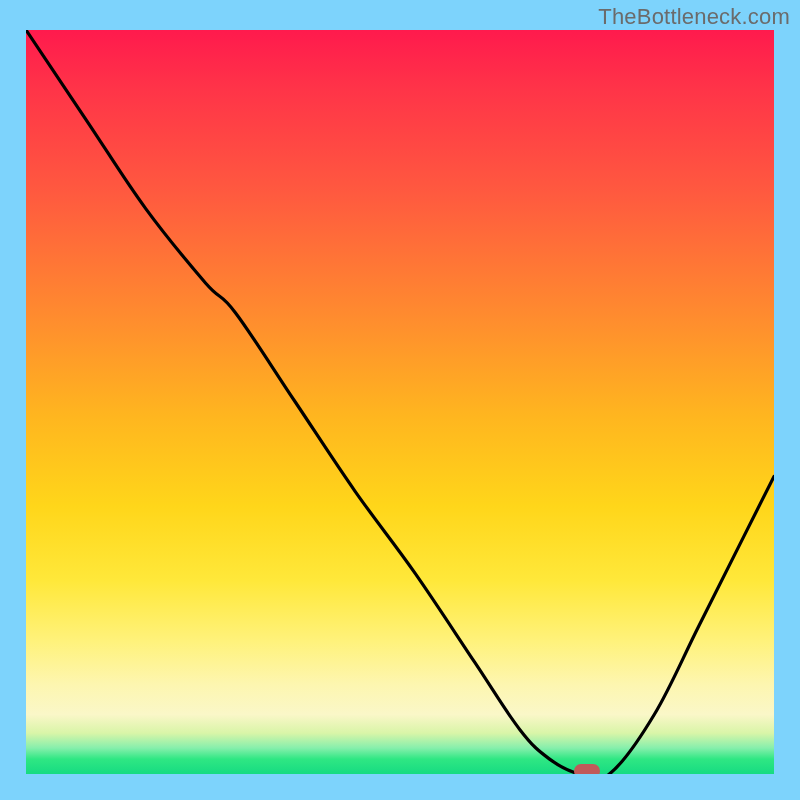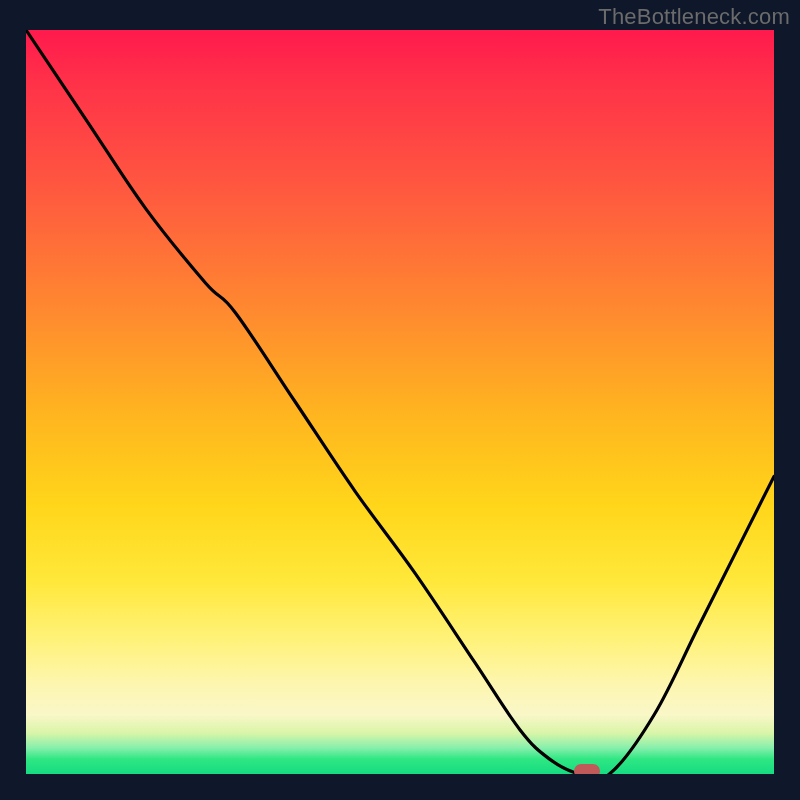--- a/index.html
+++ b/index.html
@@ -8,21 +8,21 @@
     background: #000;
     width: 800px;
     height: 800px;
     overflow: hidden;
     font-family: Arial, Helvetica, sans-serif;
   }
   .frame {
     position: relative;
     width: 800px;
     height: 800px;
-    background: #0f172a;
+    background: #7dd3fc;
   }
   .watermark {
     position: absolute;
     top: 4px;
     right: 10px;
     color: #6b6b6b;
     font-size: 22px;
     font-weight: 500;
     letter-spacing: 0.2px;
   }

